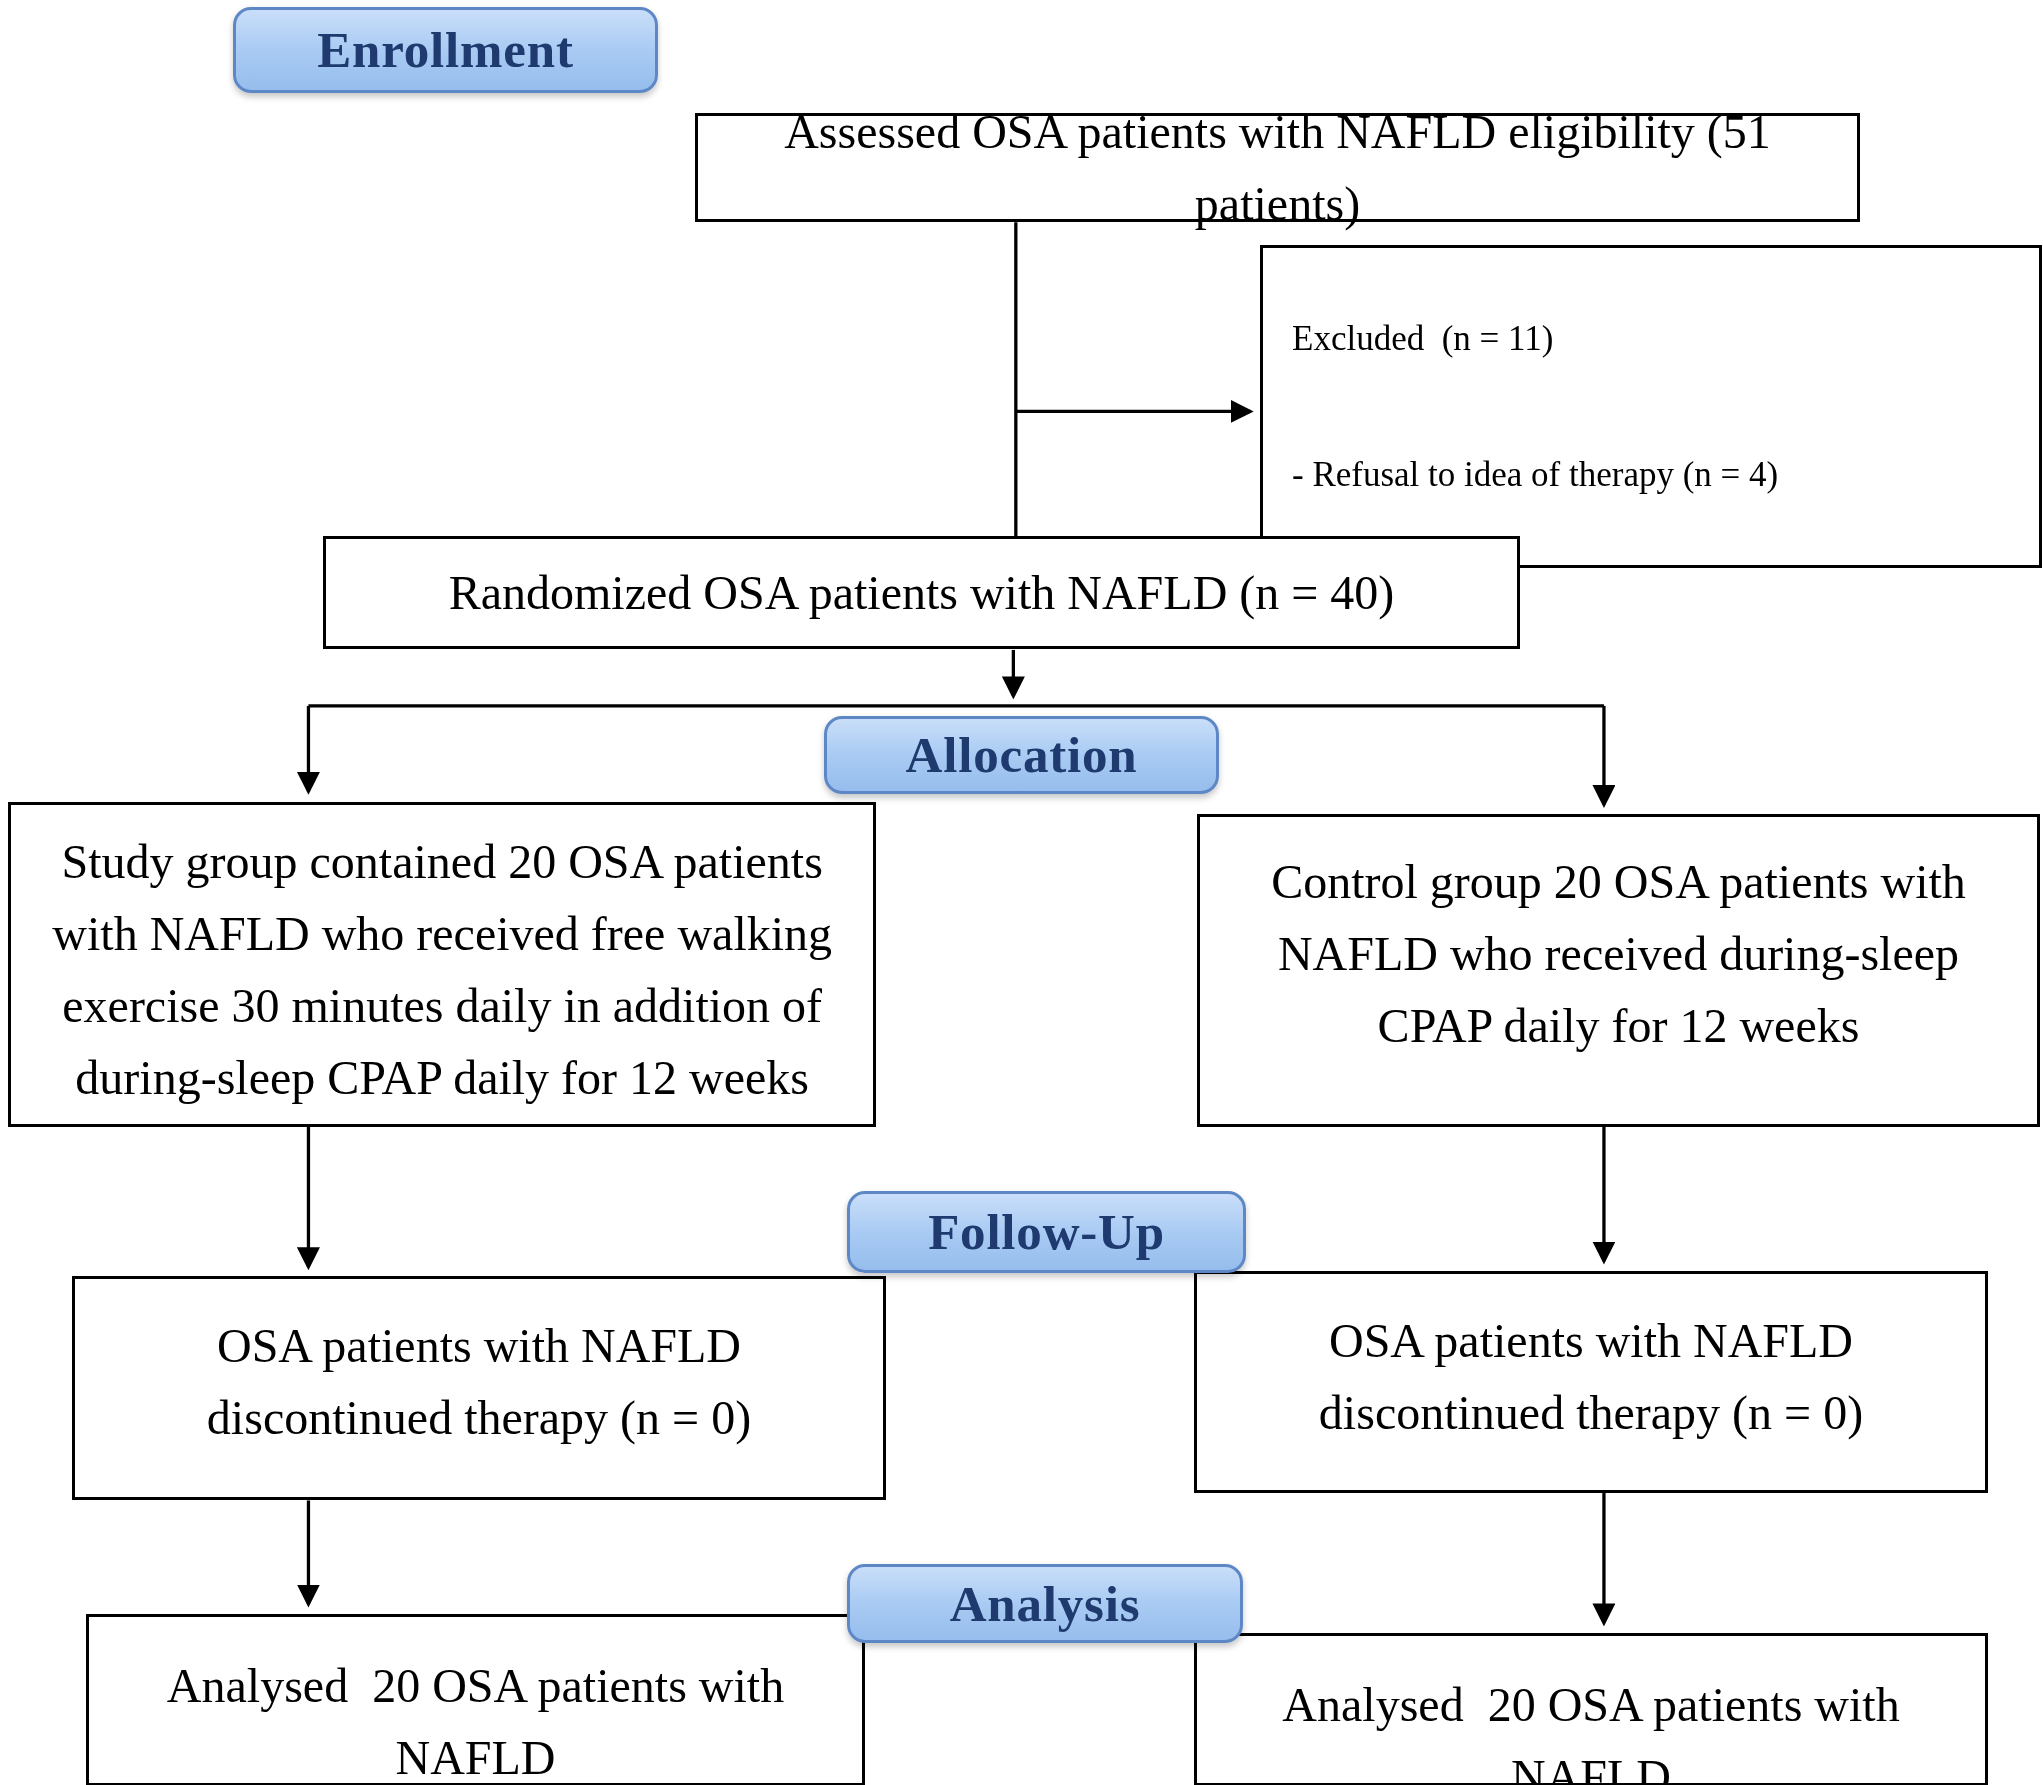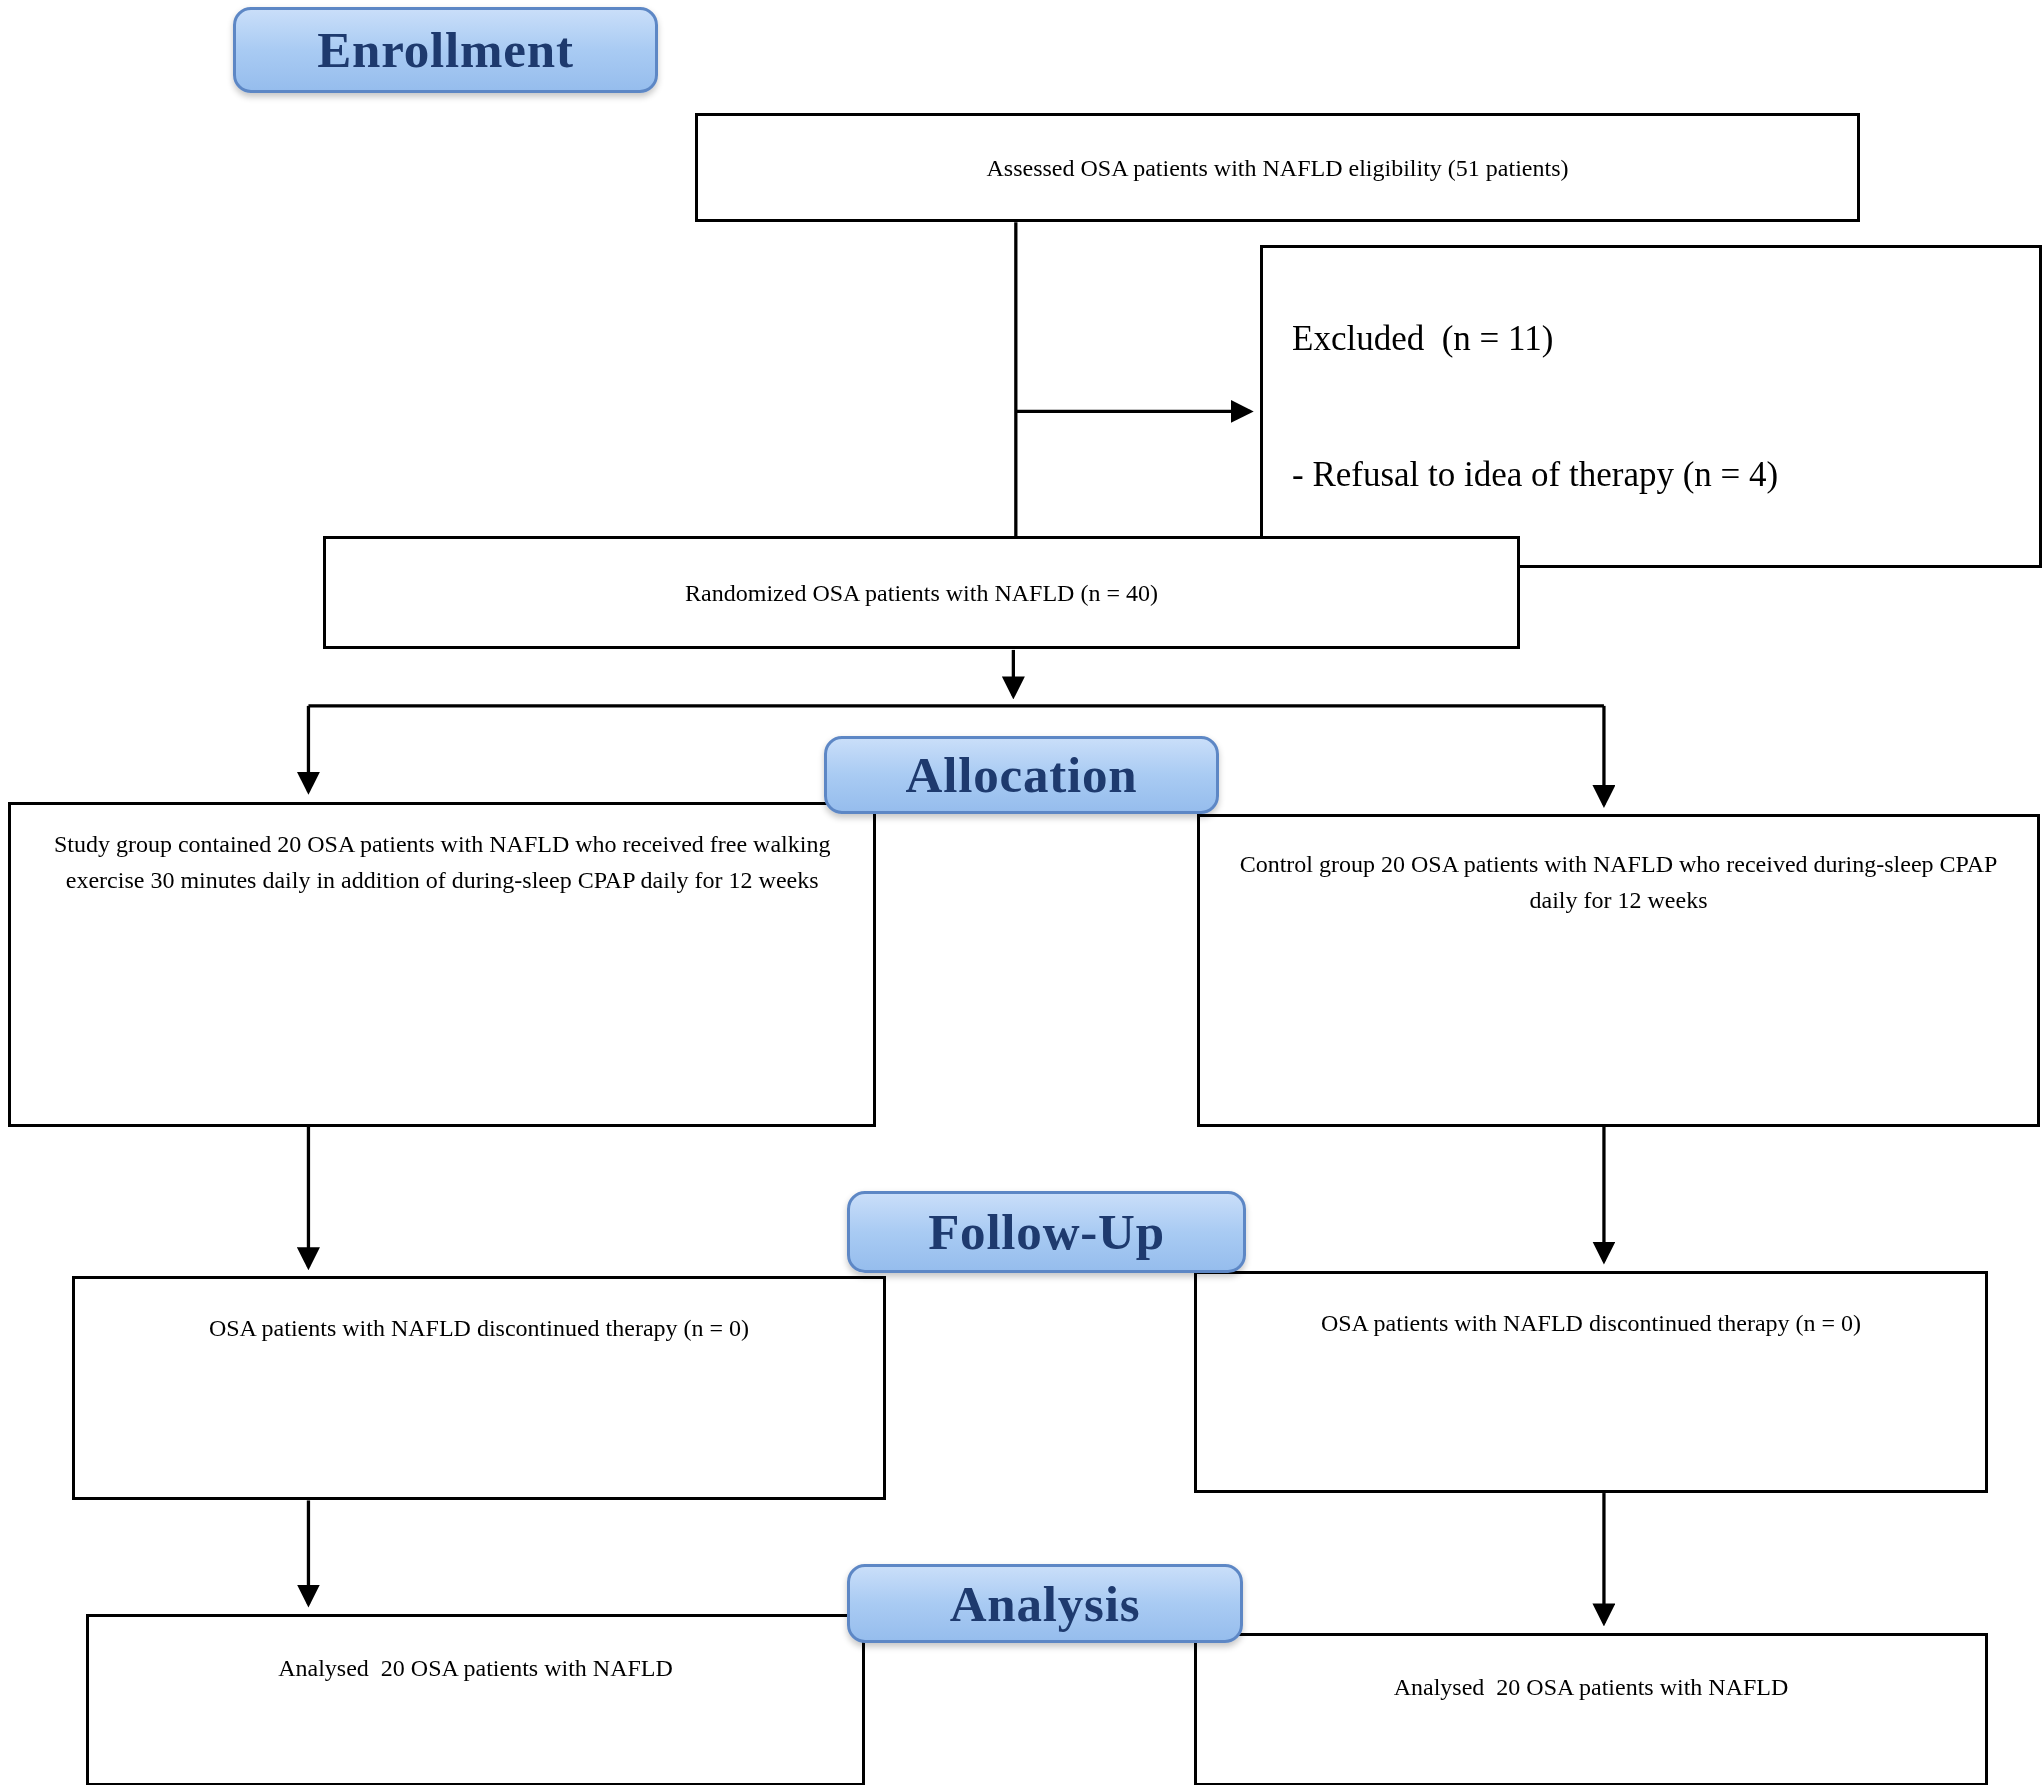--- a/index.html
+++ b/index.html
@@ -26,21 +26,21 @@
   #connectors line { stroke: #000000; stroke-width: 4; }
   .box {
     position: absolute;
     z-index: 2;
     background: #ffffff;
     border: 3.3px solid #000000;
     display: flex;
     align-items: center;
     justify-content: flex-start;
     text-align: center;
-    font-size: 24px;
+    font-size: 48px;
     line-height: 1.5;
     white-space: pre-wrap;
   }
   .box .box-text { width: 100%; }
   .box.top-align { align-items: flex-start; }
   .stage-label {
     position: absolute;
     z-index: 3;
     display: flex;
     align-items: center;
@@ -49,21 +49,21 @@
     border: 3.3px solid #5d87c5;
     border-radius: 18px;
     box-shadow: 0 3.3px 6.6px rgba(0,0,0,0.22);
     color: #1e3a6e;
     font-weight: bold;
     font-size: 51px;
     letter-spacing: 0.8px;
   }
   
   #lbl-enrollment { left: 233px; top: 6.6px;    width: 425px; height: 86px; }
-  #lbl-allocation { left: 824px; top: 736px; width: 395px; height: 78px; }
+  #lbl-allocation { left: 824px; top: 716px; width: 395px; height: 78px; }
   #lbl-followup   { left: 847px; top: 1191px; width: 399px; height: 82px; }
   #lbl-analysis   { left: 847px; top: 1564px; width: 396px; height: 79px; }
   
   #box-assessed   { left: 695px;  top: 113px;  width: 1165px; height: 109px; }
   #box-excluded   {
     left: 1260px; top: 245px; width: 782px; height: 323px;
     flex-direction: column;
     justify-content: space-around;
     align-items: flex-start;
     text-align: left;

